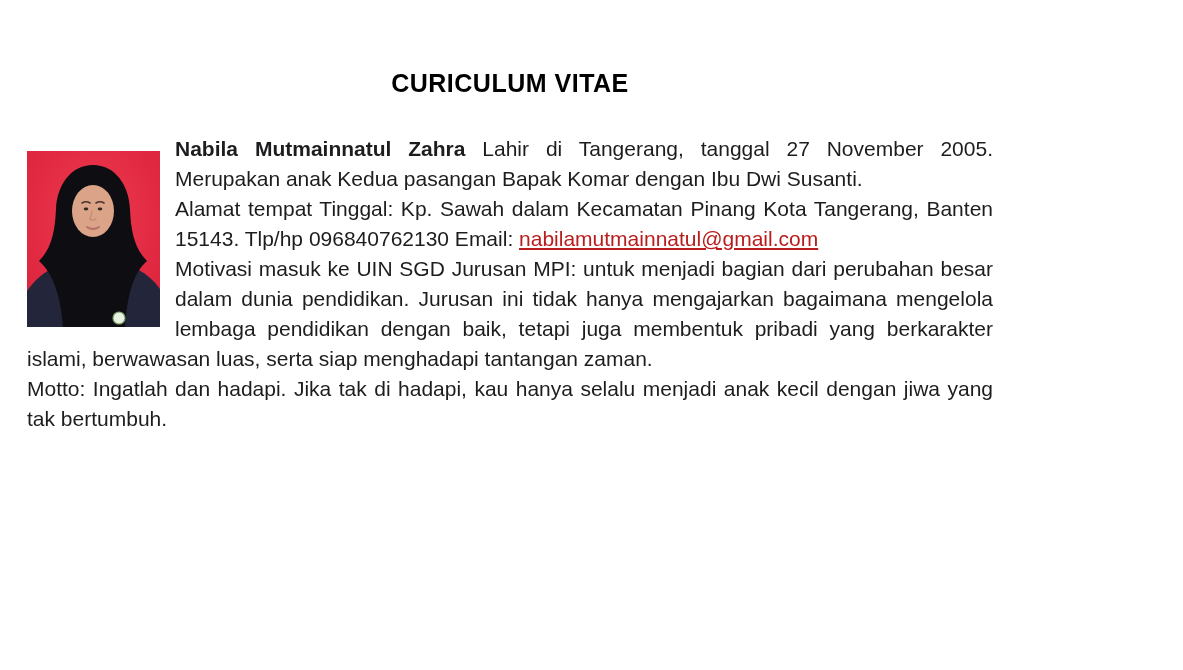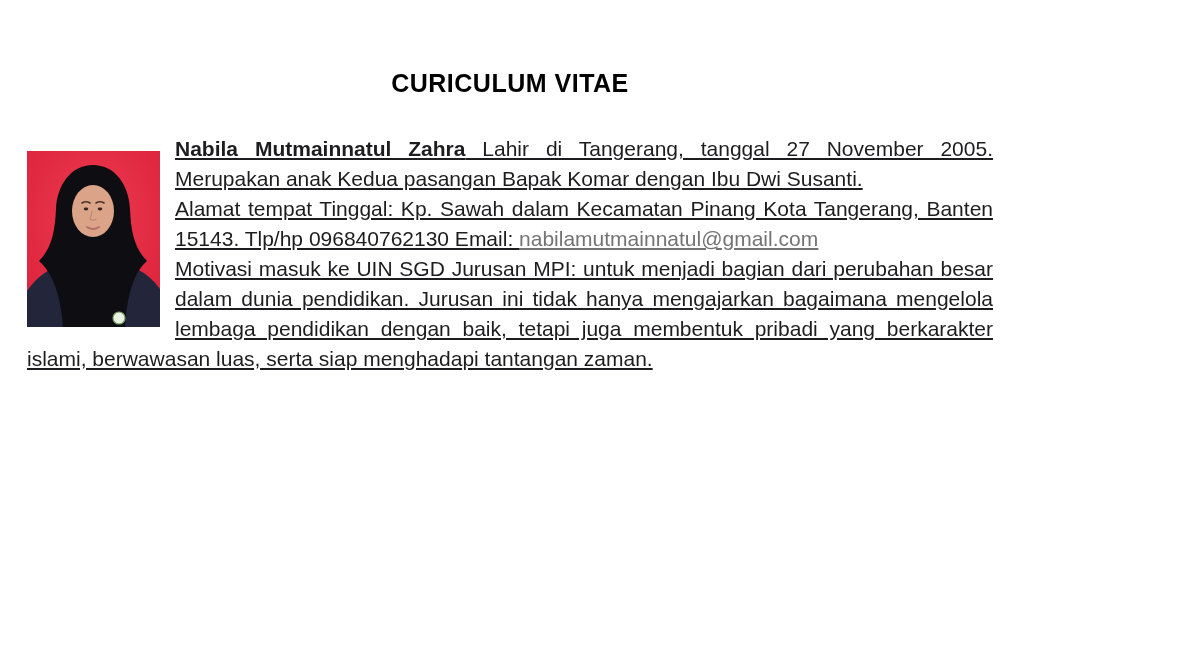--- a/index.html
+++ b/index.html
@@ -21,21 +21,21 @@
     font-weight: 700;
     text-align: center;
     letter-spacing: 0.5px;
     color: #000000;
   }
   .body-text {
     font-size: 21px;
     line-height: 30px;
     text-align: justify;
   }
-  .para { margin: 0; text-decoration: underline; }
+  .para { margin: 0; }
   .name-bold { font-weight: 700; }
   .photo {
     float: left;
     width: 133px;
     height: 176px;
     margin: 17px 15px 0 0;
     line-height: 0;
   }
   .photo svg { display: block; }
   .email-link { text-decoration: underline; }
@@ -66,20 +66,21 @@
         <ellipse cx="59" cy="58" rx="2.3" ry="1.4" fill="#342620"></ellipse>
         <ellipse cx="73" cy="58" rx="2.3" ry="1.4" fill="#342620"></ellipse>
         <path d="M65,60 Q64,66 63,68 Q66,70.5 69,68" stroke="#c08a70" stroke-width="1.2" fill="none" stroke-linecap="round"></path>
         <path d="M60,76 Q66,80 72,76" stroke="#b4706a" stroke-width="2" fill="none" stroke-linecap="round"></path>
         <circle fill="#e9f2e2" cx="92" cy="167" r="6" stroke="#7fa26b" stroke-width="1.2"></circle>
       </svg>
     </div>
 
     <p class="para"><span class="name-bold">Nabila Mutmainnatul Zahra</span><span> Lahir di Tangerang, tanggal 27 November 2005. Merupakan anak Kedua pasangan Bapak Komar dengan Ibu Dwi Susanti.</span></p>
 
-    <p class="para"><span>Alamat tempat Tinggal: Kp. Sawah dalam Kecamatan Pinang Kota Tangerang, Banten 15143. Tlp/hp 096840762130 Email: </span><a class="email-link" href="#" style="color: #737373;">nabilamutmainnatul@gmail.com</a></p>
+    <p class="para"><span>Alamat tempat Tinggal: Kp. Sawah dalam Kecamatan Pinang Kota Tangerang, Banten 15143. Tlp/hp 096840762130 Email: </span><a class="email-link" href="#" style="color: #b91c1c;">nabilamutmainnatul@gmail.com</a></p>
 
 
     <p class="para">Motivasi masuk ke UIN SGD Jurusan MPI: untuk menjadi bagian dari perubahan besar dalam dunia pendidikan. Jurusan ini tidak hanya mengajarkan bagaimana mengelola lembaga pendidikan dengan baik, tetapi juga membentuk pribadi yang berkarakter islami, berwawasan luas, serta siap menghadapi tantangan zaman.</p>
 
+    <p class="para">Motto: Ingatlah dan hadapi. Jika tak di hadapi, kau hanya selalu menjadi anak kecil dengan jiwa yang tak bertumbuh.</p>
 
   </div>
 </div>
 
 </body></html>

